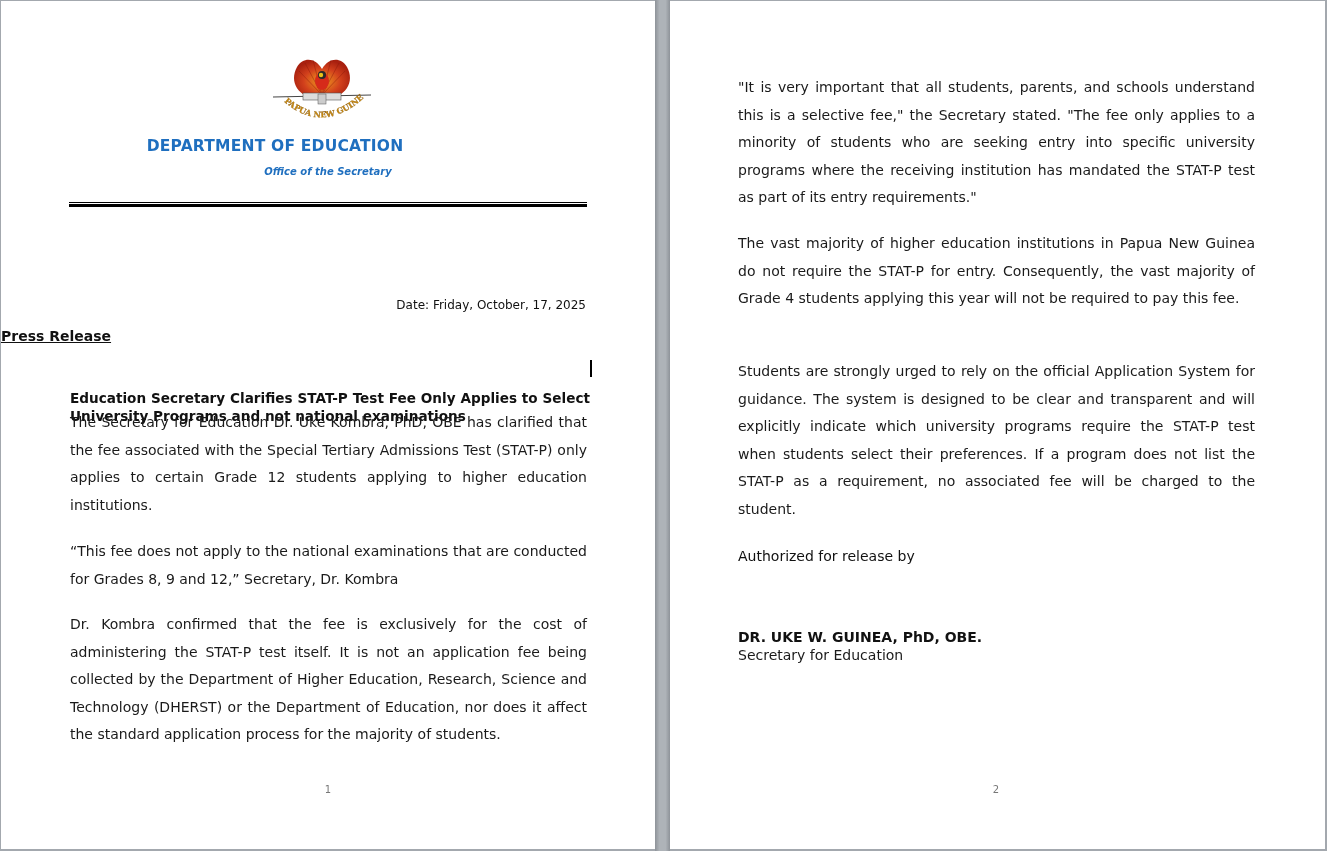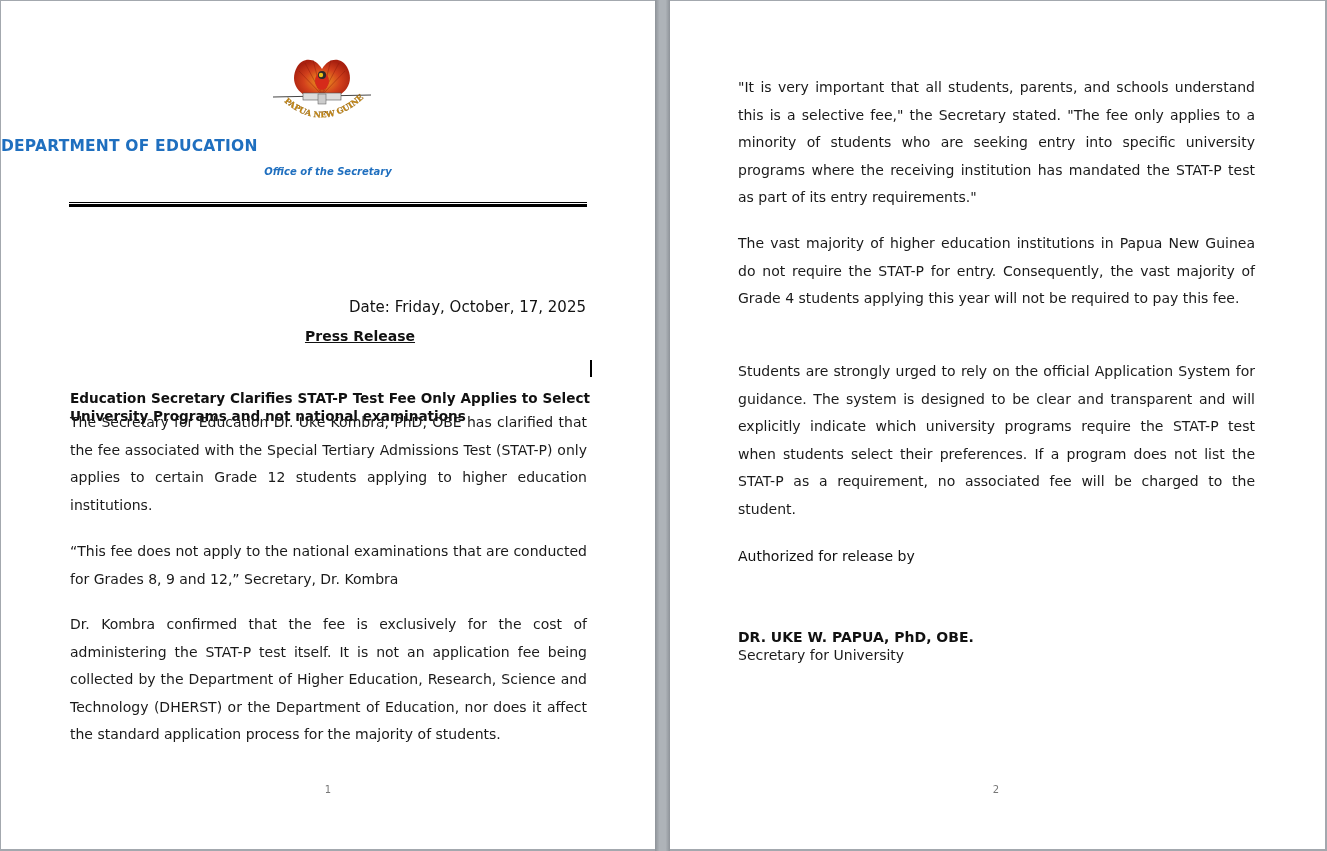--- a/index.html
+++ b/index.html
@@ -17,34 +17,34 @@
   #page1 { left: 1px; width: 654px; }
   #page2 { left: 670px; width: 655px; }
   .gutter {
     position: absolute; left: 655px; top: 0; width: 15px; height: 851px;
     background: linear-gradient(to right, #8e9399, #aeb3b8 30%, #aeb3b8 70%, #8e9399);
   }
   .logo {
     position: absolute; left: 266px; top: 50px; width: 110px; height: 75px;
   }
   .dept {
-    position: absolute; left: 0; width: 548px; top: 136px; text-align: left;
+    position: absolute; left: 0; width: 548px; top: 136px; text-align: center;
     color: #1f6fbf; font-weight: bold; font-size: 15.5px; letter-spacing: 0.2px;
   }
   .office {
     position: absolute; left: 0; width: 654px; top: 165px; text-align: center;
     color: #1f6fbf; font-style: italic; font-weight: bold; font-size: 10px;
   }
   .rule-thin { position: absolute; left: 68px; width: 518px; top: 201px; height: 1px; background: #000; }
   .rule-thick { position: absolute; left: 68px; width: 518px; top: 203px; height: 3px; background: #000; }
   .date {
-    position: absolute; right: 69px; top: 297px; font-size: 15px; color: #111; margin-left: 17px;
+    position: absolute; right: 69px; top: 297px; font-size: 12px; color: #111; margin-left: 17px;
   }
   .press {
-    position: absolute; left: 0; width: 718px; top: 327px; text-align: center;
+    position: absolute; left: 0; width: 718px; top: 327px; text-align: left;
     font-weight: bold; font-size: 14px; text-decoration: underline;
   }
   .headline {
     position: absolute; left: 69px; width: 520px; top: 358px;
     font-weight: bold; font-size: 13.6px; line-height: 18px; text-align: justify;
     text-align-last: left;
   }
   .headline .l1 { display: block; text-align: justify; text-align-last: justify; margin-top: 30px; }
   .cursor {
     position: absolute; left: 589px; top: 359px; width: 2px; height: 17px; background: #000;
@@ -119,14 +119,14 @@
 <div class="gutter"></div>
 
 <div class="page" id="page2">
   <div class="pagenum" style="left:316px;">2</div>
 </div>
 
 <div class="para p2" style="top:74px;">"It is very important that all students, parents, and schools understand this is a selective fee," the Secretary stated. "The fee only applies to a minority of students who are seeking entry into specific university programs where the receiving institution has mandated the STAT-P test as part of its entry requirements."</div>
 <div class="para p2" style="top:230px;">The vast majority of higher education institutions in Papua New Guinea do not require the STAT-P for entry. Consequently, the vast majority of Grade 4 students applying this year will not be required to pay this fee.</div>
 <div class="para p2" style="top:358px;">Students are strongly urged to rely on the official Application System for guidance. The system is designed to be clear and transparent and will explicitly indicate which university programs require the STAT-P test when students select their preferences. If a program does not list the STAT-P as a requirement, no associated fee will be charged to the student.</div>
 <div class="auth">Authorized for release by</div>
-<div class="signame">DR. UKE W. PAPUA, PhD, OBE.</div>
-<div class="sigtitle">Secretary for University</div>
+<div class="signame">DR. UKE W. GUINEA, PhD, OBE.</div>
+<div class="sigtitle">Secretary for Education</div>
 
 </body></html>

